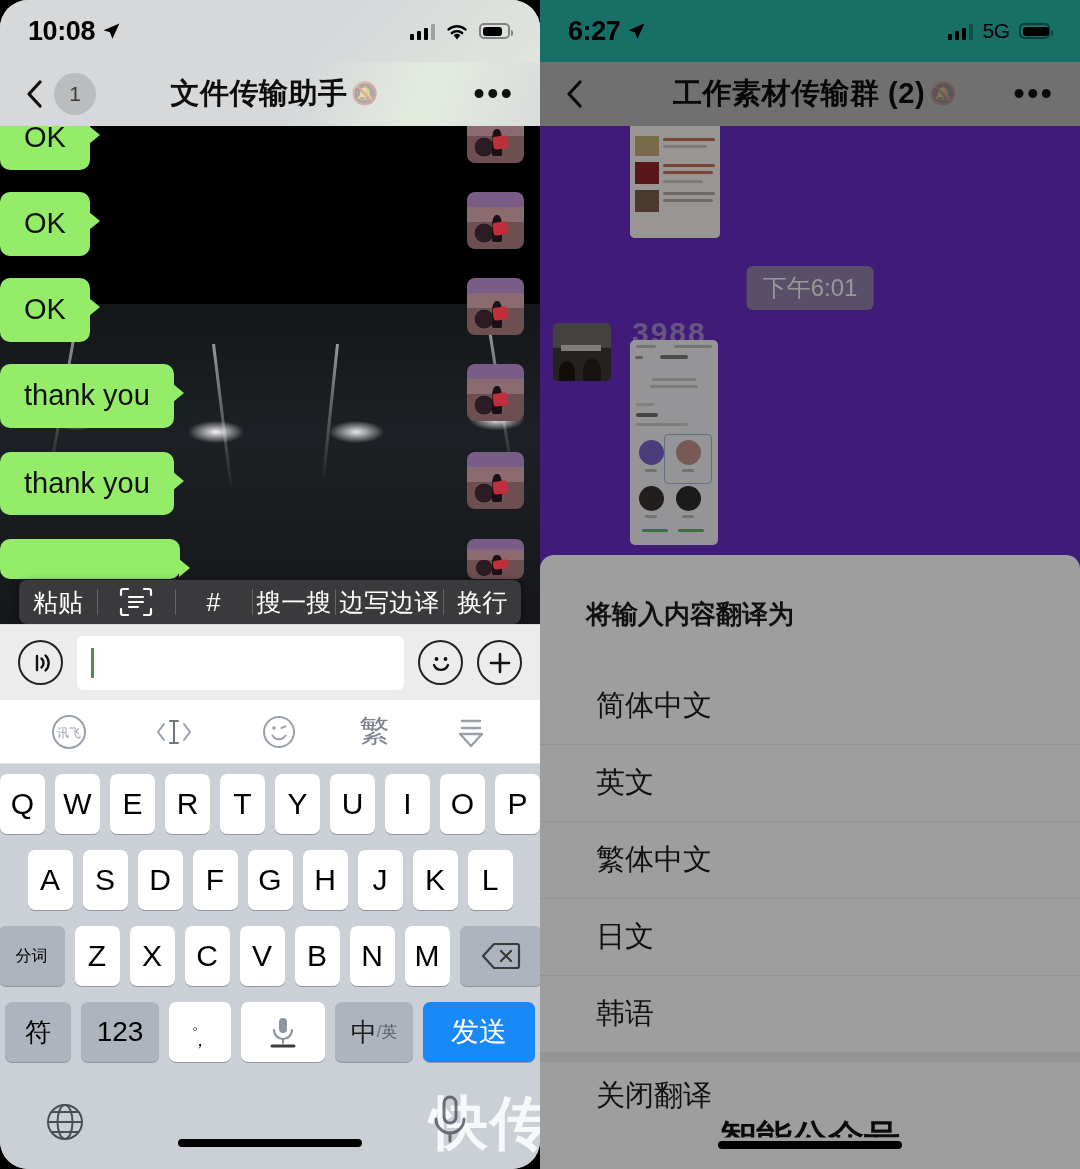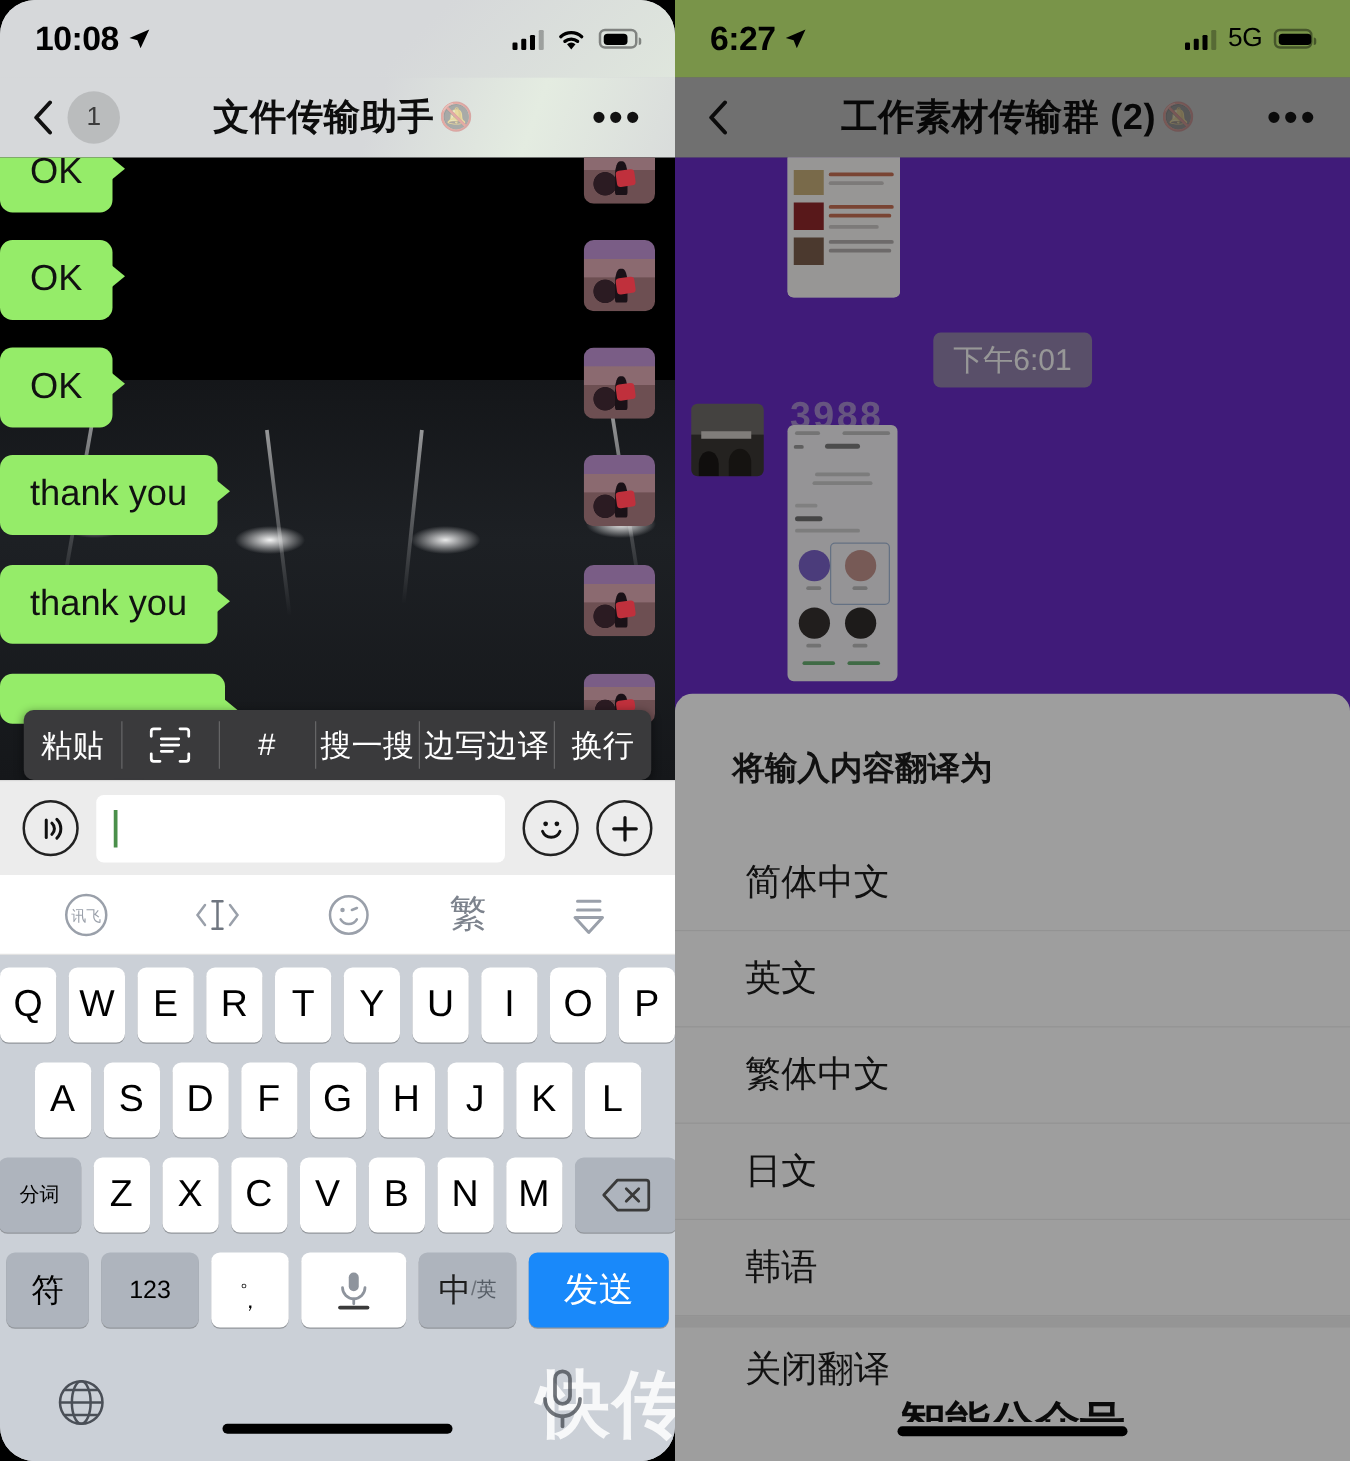--- a/index.html
+++ b/index.html
@@ -96,21 +96,21 @@
     background:#1a1117; border-radius: 40% 40% 10% 10%;
   }
   .avatar::after {
     content:""; position:absolute; left:46%; top:52%; width:26%; height:22%;
     background:#c0303c; border-radius: 3px; transform: rotate(-8deg);
   }
 
   
   .lp-toolbar {
     position: absolute; left: 19px; right: 19px; bottom: 0;
-    height: 56px; background: #3a3a3c; border-radius: 8px;
+    height: 44px; background: #3a3a3c; border-radius: 8px;
     display: flex; align-items: stretch; color: #fff; z-index: 9;
     box-shadow: 0 2px 8px rgba(0,0,0,.45);
   }
   .lp-item {
     flex: 1; display:flex; align-items:center; justify-content:center;
     font-size: 25px; position: relative; white-space: nowrap; padding: 0 4px;
   }
   .lp-item + .lp-item::before {
     content:""; position:absolute; left:0; top:9px; bottom:9px; width:1px;
     background: rgba(255,255,255,.22);
@@ -150,21 +150,21 @@
   .key {
     background:#fff; border-radius: 7px; box-shadow: 0 1px 0 rgba(0,0,0,.28);
     height: 60px; min-width: 45px; flex: 1;
     display:flex; align-items:center; justify-content:center;
     font-size: 30px; color:#000; font-weight: 400;
   }
   .key.fn { background:#AEB4BD; font-size: 16px; flex: 0 0 66px; }
   .key.wide { flex: 2.4; }
   .key.send { background:#1989FA; color:#fff; font-size:28px; flex:0 0 112px; }
   .key.zhen { background:#AEB4BD; color:#1d1d1d; font-size:26px; flex:0 0 78px; }
-  .key.num { background:#AEB4BD; flex:0 0 78px; font-size:20px; }
+  .key.num { background:#AEB4BD; flex:0 0 78px; font-size:28px; }
   .key.sym { background:#AEB4BD; flex:0 0 66px; font-size:26px; }
   .key.punct { flex:0 0 62px; font-size: 22px; line-height:1; flex-direction:column; }
   .key.bksp { background:#AEB4BD; flex:0 0 82px; }
   .kb-bottom { height: 95px; position: relative; display:flex; align-items:center; padding-left: 42px; }
   .home-ind { position:absolute; left:50%; transform:translateX(-50%); bottom: 22px;
               width: 184px; height: 8px; border-radius:6px; background:#000; }
   .watermark {
     position:absolute; right: -10px; bottom: 6px; font-size: 58px; color:#fff;
     opacity:.85; font-weight:600; letter-spacing: 2px; white-space:nowrap;
   }
@@ -431,21 +431,21 @@
           <path d="M12 28a14 14 0 0 0 28 0" stroke="#3e434a" stroke-width="3" fill="none" stroke-linecap="round"></path>
           <path d="M26 42 v8" stroke="#3e434a" stroke-width="3" stroke-linecap="round"></path>
         </svg>
         <div class="home-ind"></div>
       </div>
     </div>
   </div>
 
   <div class="panel dim" style="background:#9a9a9a; display:flex; flex-direction:column;">
 
-    <div class="statusbar" style="background:#bef264;">
+    <div class="statusbar" style="background:#14b8a6;">
       <div class="sb-left">
         <span class="sb-time">6:27</span>
         <svg class="loc-arrow" viewBox="0 0 24 24">
           <path d="M22 2 L2 10.5 L10 12.8 L13.2 21 Z" fill="#000"></path>
         </svg>
       </div>
       <div class="sb-right">
         <span class="bars">
             <i></i>
             <i></i>

